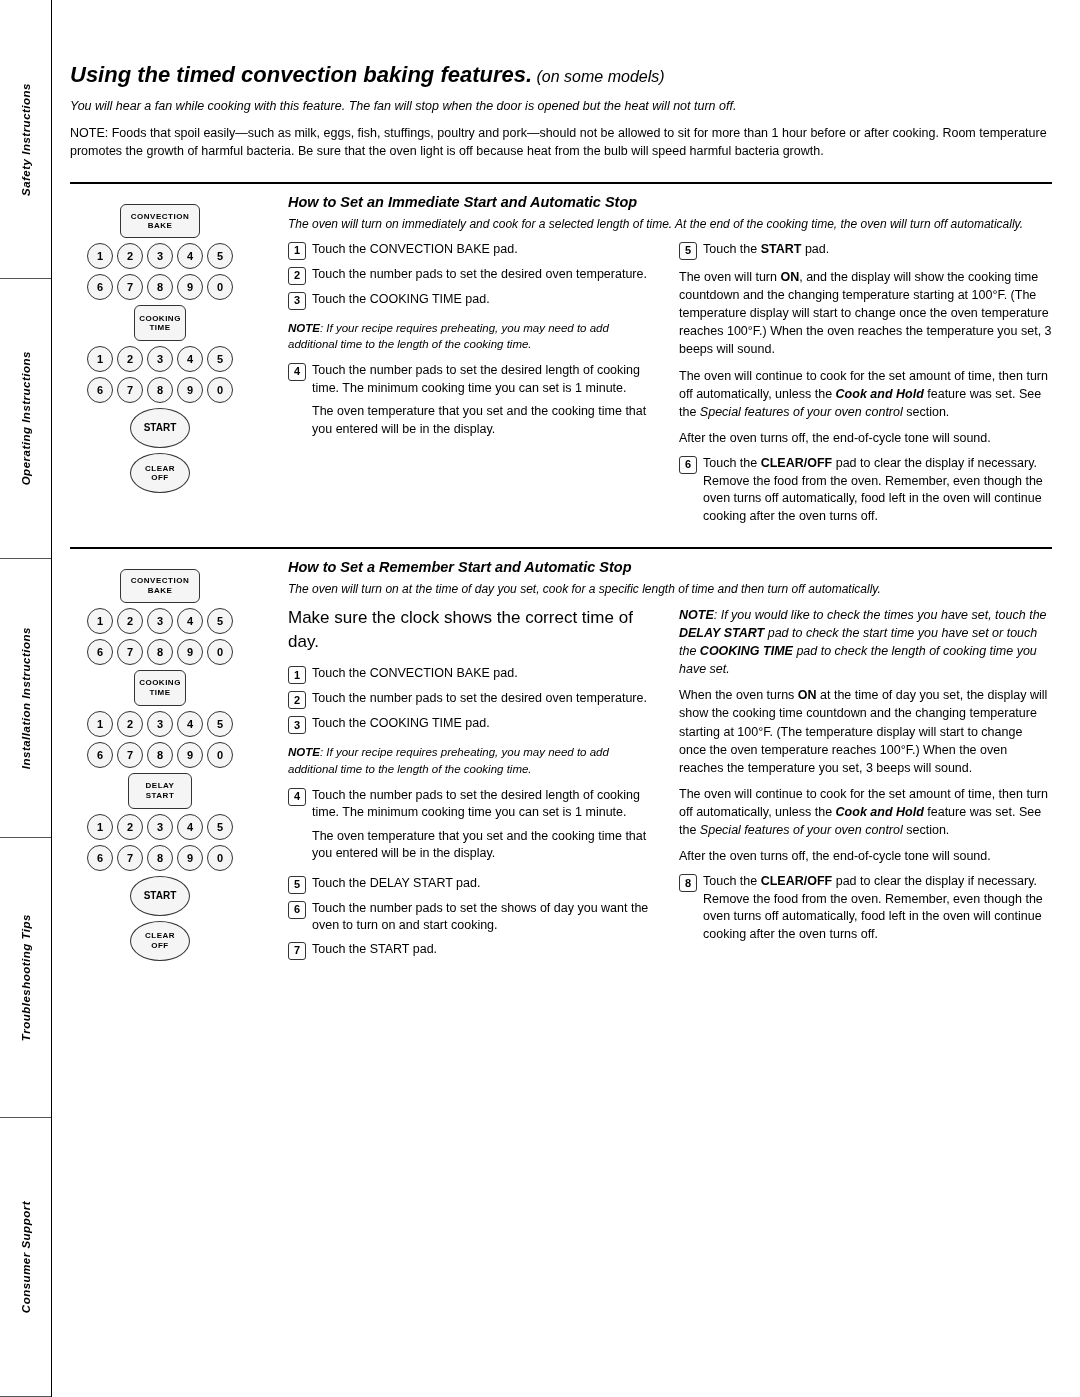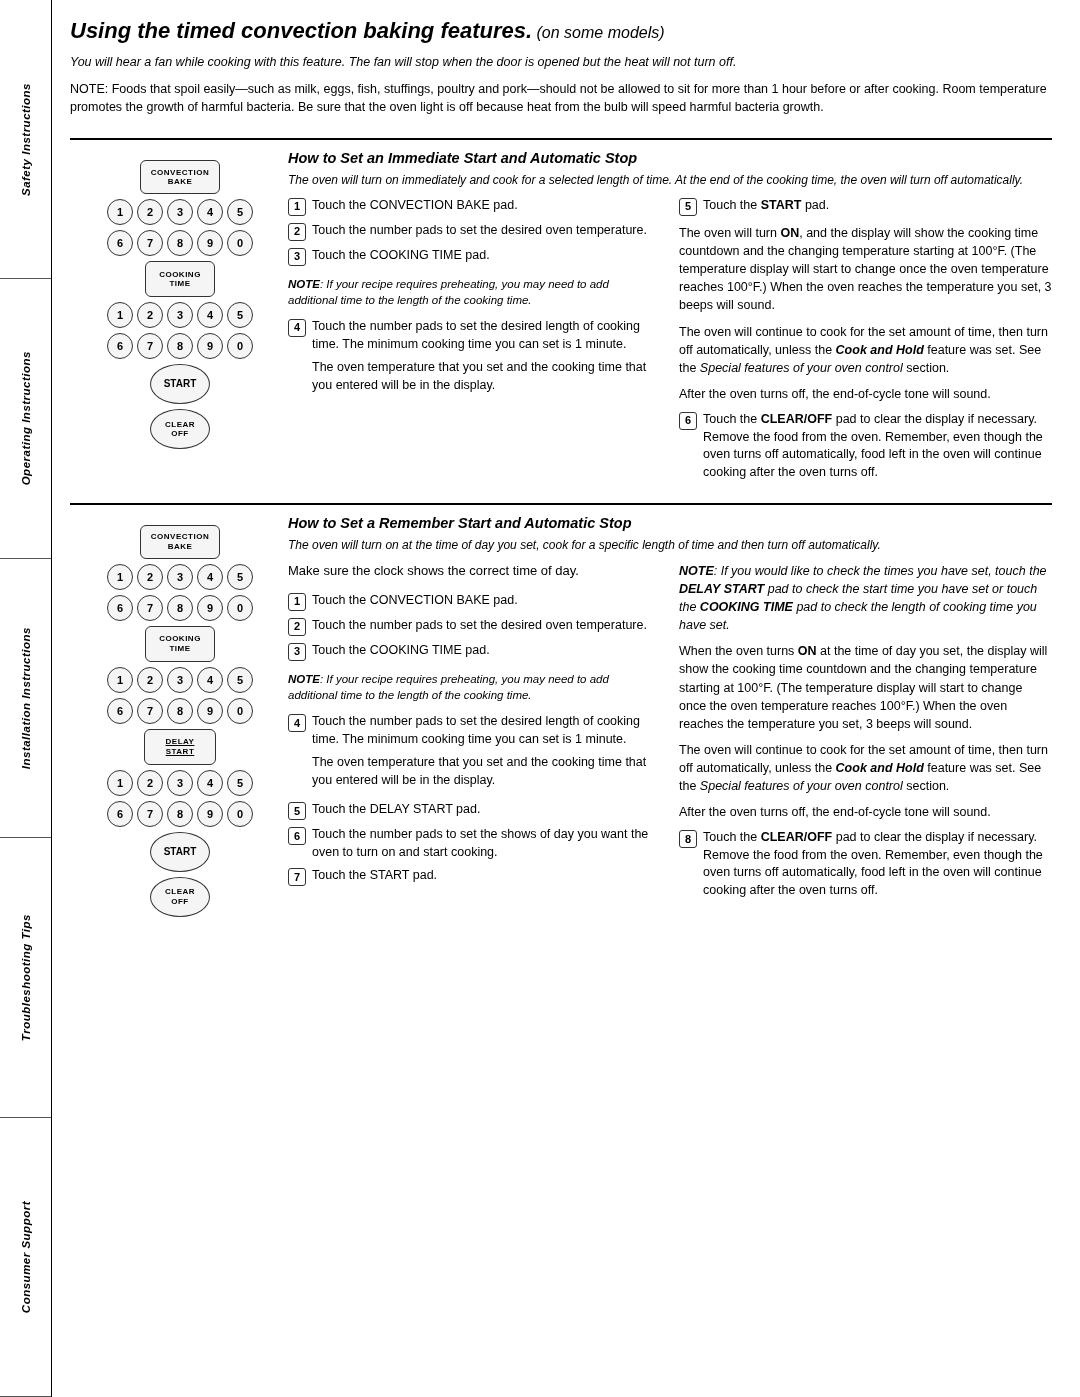--- a/index.html
+++ b/index.html
@@ -40,20 +40,21 @@
       font-style: italic;
     }
 
     
     .main-content {
       flex: 1;
       padding: 18px 28px 18px 18px;
       display: flex;
       flex-direction: column;
       gap: 0;
+      margin-top: 44px;
     }
 
     
     .page-title {
       font-size: 22px;
       font-weight: bold;
       font-style: italic;
       margin-bottom: 10px;
       line-height: 1.2;
     }
@@ -84,21 +85,21 @@
 
     
     .section-block {
       display: flex;
       gap: 18px;
       margin-bottom: 12px;
     }
     .section-left {
       display: flex;
       flex-direction: column;
-      align-items: flex-end;
+      align-items: flex-start;
       width: 200px;
       flex-shrink: 0;
     }
     .section-right {
       flex: 1;
     }
 
     
     .section-heading {
       font-size: 14.5px;
@@ -157,44 +158,43 @@
       border: 1.5px solid #333;
       background: #f5f5f5;
       display: flex;
       align-items: center;
       justify-content: center;
       font-size: 11px;
       font-weight: bold;
     }
 
     .cooking-time-btn {
-      width: 70px;
+      width: 52px;
       height: 36px;
       font-size: 8px;
     }
 
     .start-btn {
       width: 60px;
       height: 40px;
       border-radius: 50%;
       font-size: 10px;
     }
 
     .clear-off-btn {
       width: 60px;
       height: 40px;
       border-radius: 50%;
       font-size: 8px;
     }
 
     .delay-start-btn {
-      width: 72px;
+      width: 64px;
       height: 36px;
       font-size: 8px;
-      text-decoration: underline;
     }
 
     
     .steps-list {
       display: flex;
       flex-direction: column;
       gap: 6px;
     }
 
     .step-item {
@@ -481,21 +481,21 @@
       </div>
     </div>
 
     <div class="section-right">
       <h2 class="section-heading">How to Set a Remember Start and Automatic Stop</h2>
       <p class="section-intro">The oven will turn on at the time of day you set, cook for a specific length of time and then turn off automatically.</p>
 
       <div class="instructions-columns">
         <div class="instr-left">
           <div class="steps-list">
-            <p style="font-size:13px;line-height:1.4;margin-bottom:6px;">Make sure the clock shows the correct time of day.</p>
+            <p style="font-size:17px;line-height:1.4;margin-bottom:6px;">Make sure the clock shows the correct time of day.</p>
             <div class="step-item">
               <div class="step-number">1</div>
               <div class="step-text">Touch the <strong>CONVECTION BAKE</strong> pad.</div>
             </div>
             <div class="step-item">
               <div class="step-number">2</div>
               <div class="step-text">Touch the number pads to set the desired oven temperature.</div>
             </div>
             <div class="step-item">
               <div class="step-number">3</div>

